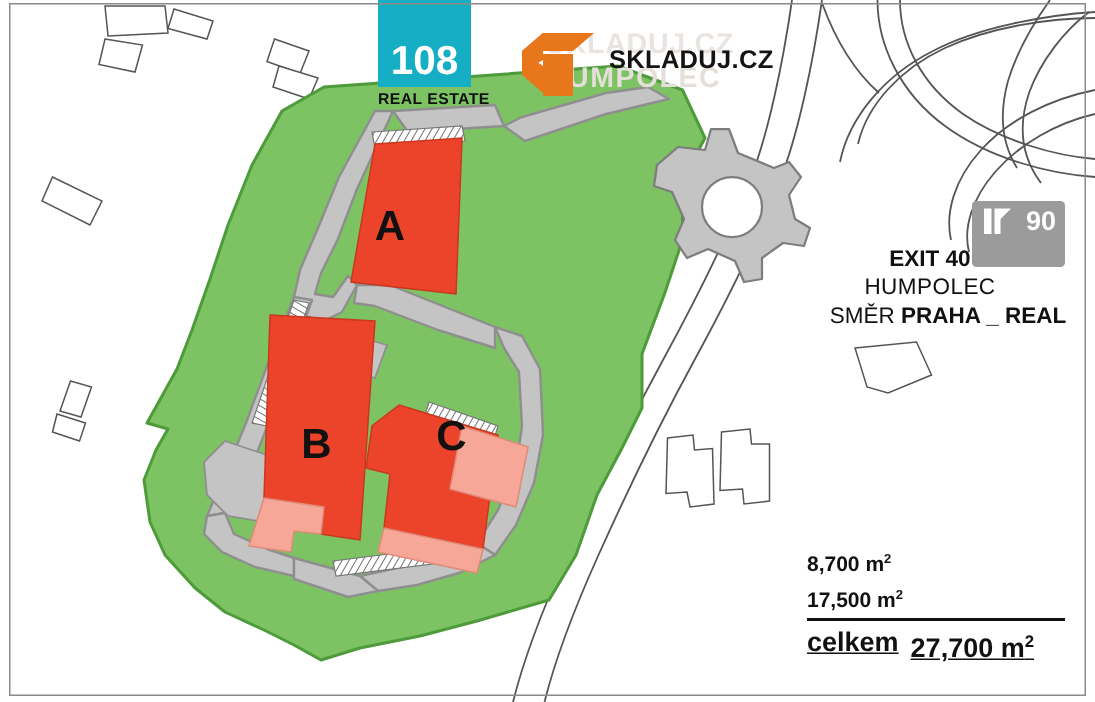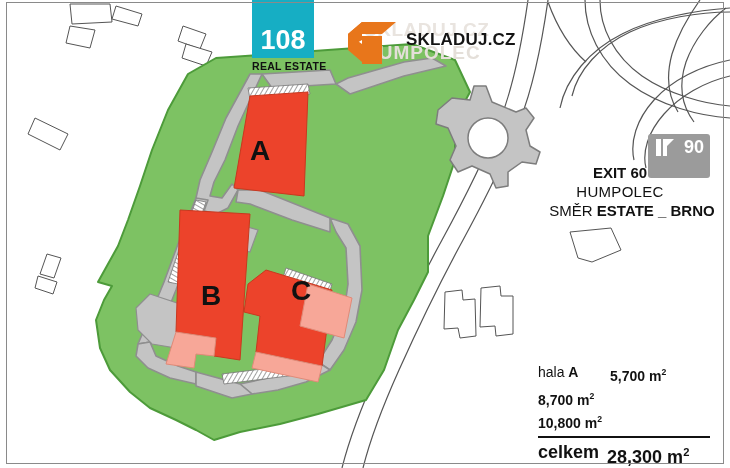--- a/index.html
+++ b/index.html
@@ -176,20 +176,21 @@
     height: 2px;
     background: #111111;
     margin: 3px 0 3px 0;
     width: 172px;
   }
   #area-table .total {
     display: flex;
     font-size: 18px;
     font-weight: bold;
     line-height: 22px;
+    text-decoration: underline;
   }
   #area-table .total .tlbl { margin-right: 8px; }
   sup { font-size: 0.62em; vertical-align: super; }
 </style>
 </head>
 <body>
 
 <div id="page">
 
   <svg id="map-svg" viewBox="0 0 730 468">
@@ -375,39 +376,35 @@
 
   <div id="exit-badge">
     <svg class="sym" width="22" height="21" viewBox="0 0 22 21">
       <polygon points="2,2 7,2 7,19 2,19" fill="#ffffff"></polygon>
       <polygon points="9,2 14,2 20,2 13,9 13,19 9,19 9,9" fill="#ffffff"></polygon>
     </svg>
     <span class="num">90</span>
   </div>
 
   <div id="exit-info">
-    <div class="l1">EXIT 60</div>
+    <div class="l1">EXIT 40</div>
     <div class="l2">HUMPOLEC</div>
     <div class="l3">
-      <span class="reg">SMĚR </span><span class="bold">ESTATE _ BRNO</span>
+      <span class="reg">SMĚR </span><span class="bold">PRAHA _ REAL</span>
     </div>
   </div>
 
   <div id="area-table">
-    <div class="row">
-      <span class="lbl"><span>hala </span><b>A</b></span>
-      <span class="val"><span>5,700 m</span><sup>2</sup></span>
-    </div>
     <div class="row">
       <span class="val"><span>8,700 m</span><sup>2</sup></span>
     </div>
     <div class="row">
-      <span class="val"><span>10,800 m</span><sup>2</sup></span>
+      <span class="val"><span>17,500 m</span><sup>2</sup></span>
     </div>
     <div class="rule"></div>
     <div class="total">
       <span class="tlbl">celkem</span>
-      <span class="tval"><span>28,300 m</span><sup>2</sup></span>
+      <span class="tval"><span>27,700 m</span><sup>2</sup></span>
     </div>
   </div>
 
   <div id="frame"></div>
 </div>
 
 </body></html>

